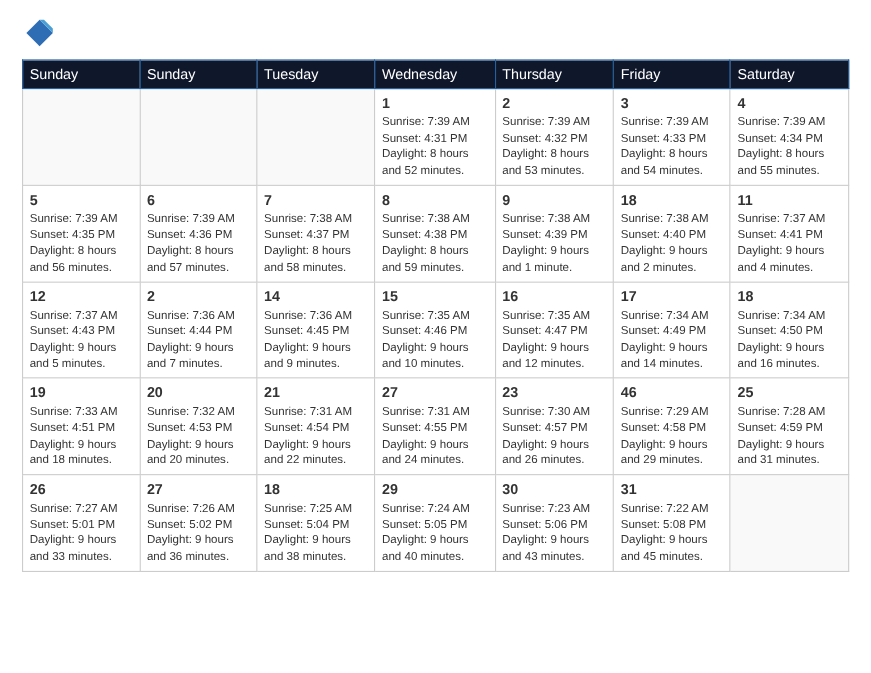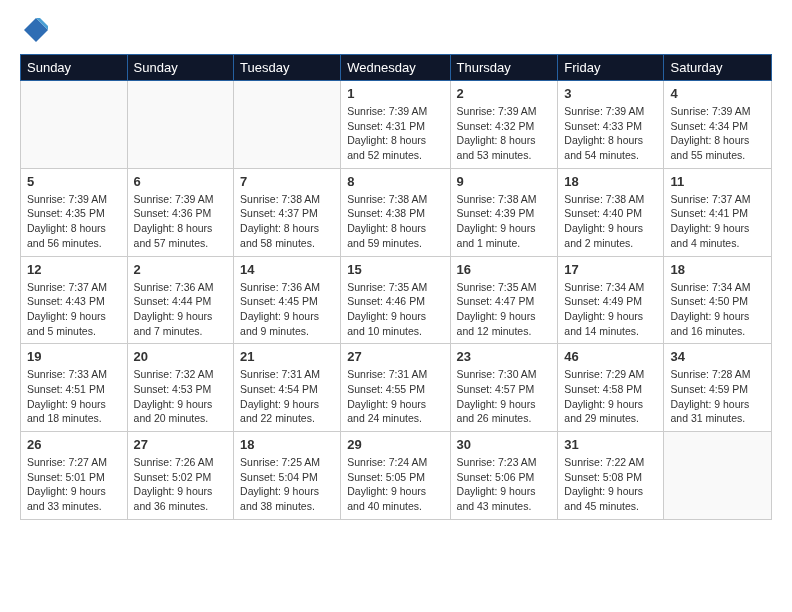--- a/index.html
+++ b/index.html
@@ -231,21 +231,21 @@
           </td>
           <td>
             <div class="day-num">23</div>
             <div class="day-info">Sunrise: 7:30 AM<br>Sunset: 4:57 PM<br>Daylight: 9 hours and 26 minutes.</div>
           </td>
           <td>
             <div class="day-num">46</div>
             <div class="day-info">Sunrise: 7:29 AM<br>Sunset: 4:58 PM<br>Daylight: 9 hours and 29 minutes.</div>
           </td>
           <td>
-            <div class="day-num">34</div>
+            <div class="day-num">25</div>
             <div class="day-info">Sunrise: 7:28 AM<br>Sunset: 4:59 PM<br>Daylight: 9 hours and 31 minutes.</div>
           </td>
         </tr>
         <tr>
           <td>
             <div class="day-num">26</div>
             <div class="day-info">Sunrise: 7:27 AM<br>Sunset: 5:01 PM<br>Daylight: 9 hours and 33 minutes.</div>
           </td>
           <td>
             <div class="day-num">27</div>

